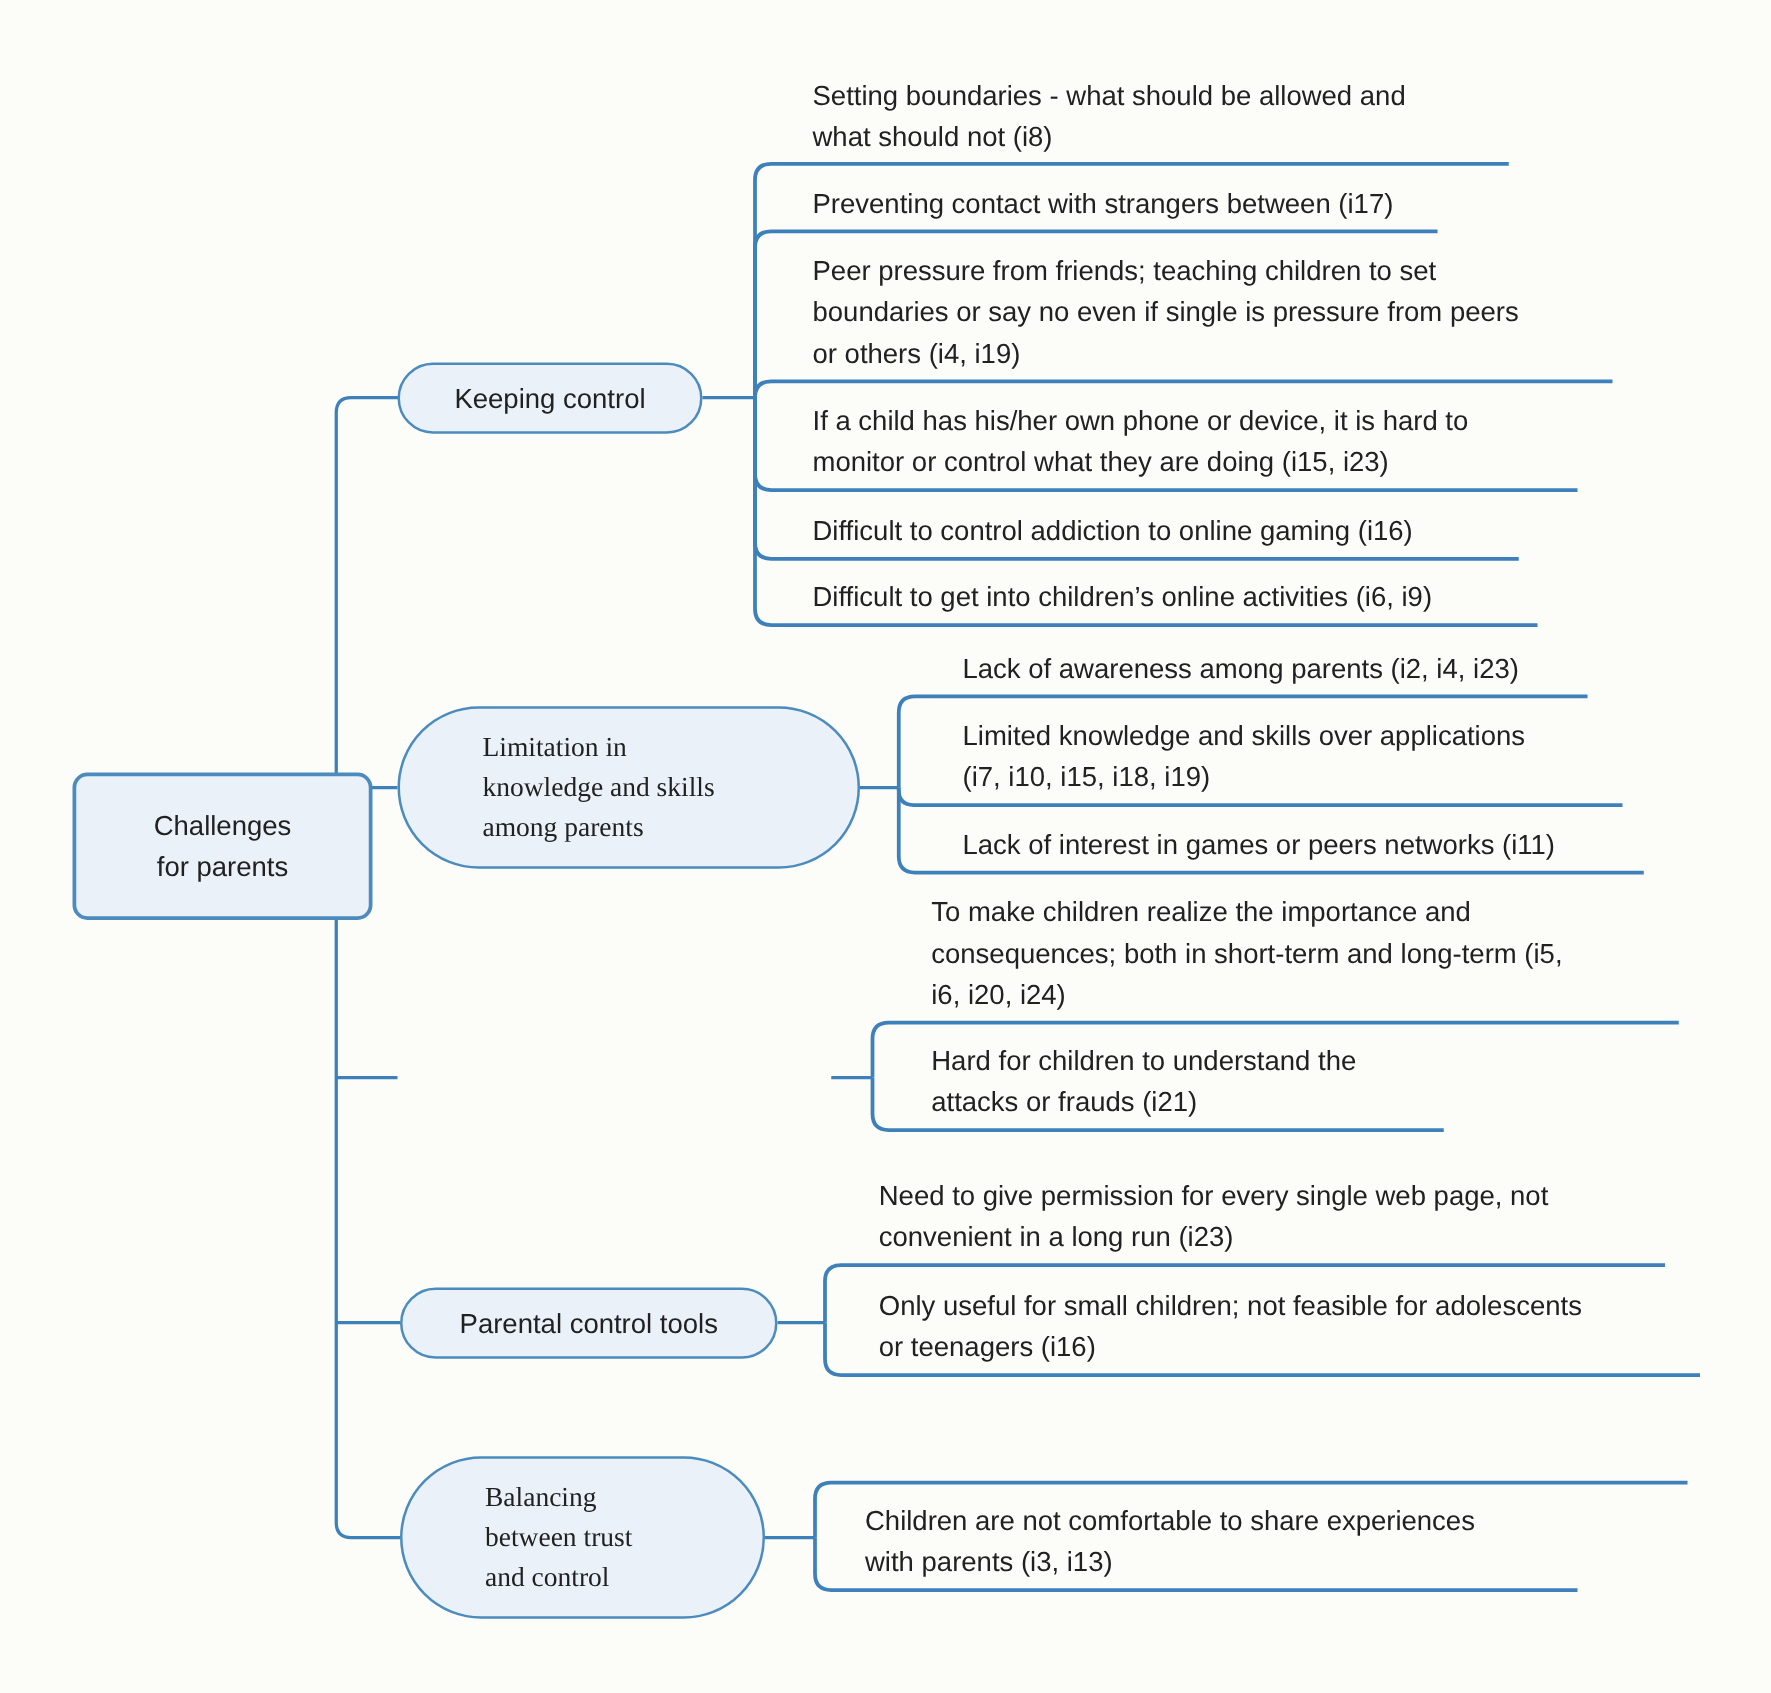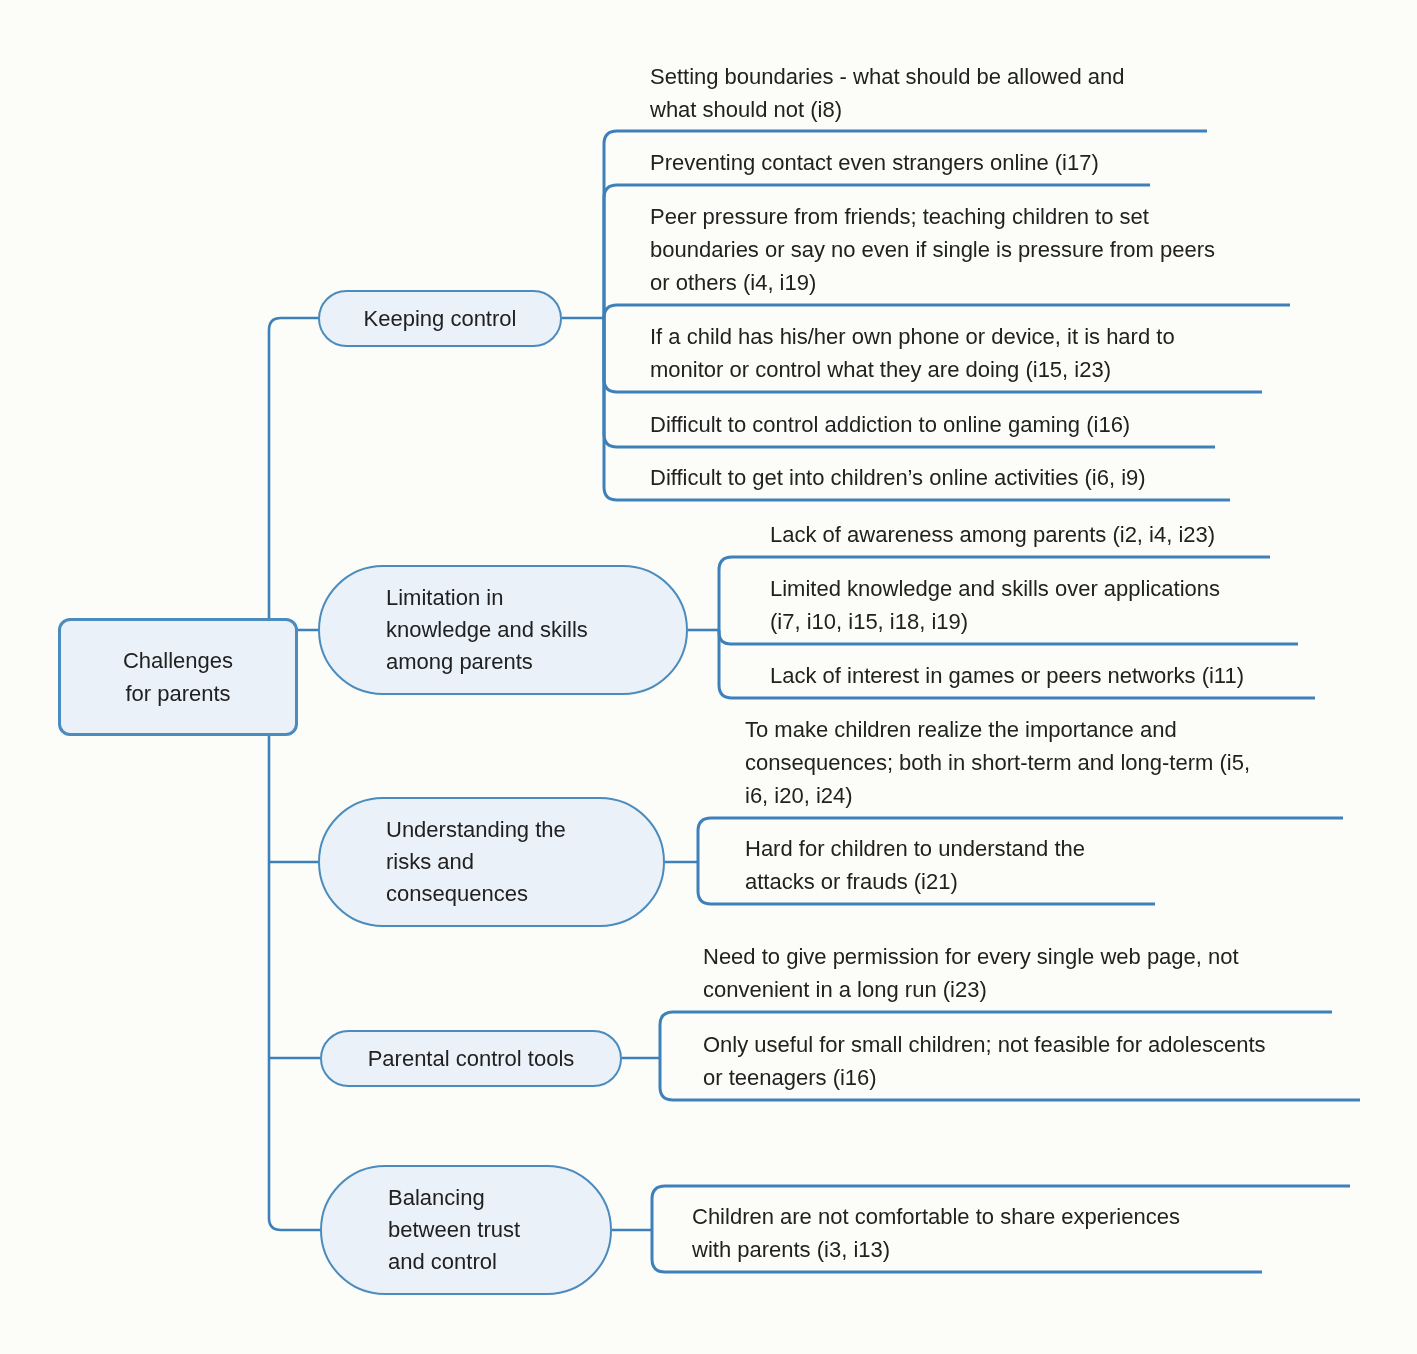--- a/index.html
+++ b/index.html
@@ -55,20 +55,21 @@
     white-space:pre-line;
     background:var(--node-fill);
     border:2.5px solid var(--node-border);
     font-size:22px;
     line-height:32px;
   }
   .topic--left{
     justify-content:flex-start;
     padding-left:66px;
     text-align:left;
+    font-family:Liberation Serif, serif;
   }
   .leaf{
     position:absolute;
     white-space:pre-line;
     font-size:22px;
     line-height:33px;
   }
 </style>
 </head>
 <body>
@@ -112,33 +113,30 @@
 
   <div class="root-node" style="left:58px;top:618px;width:240px;height:118px">Challenges
 for parents</div>
 
   <div class="topic" style="left:318px;top:290px;width:244px;height:57px;border-radius:29px">Keeping control</div>
 
   <div class="topic topic--left" style="left:318px;top:565px;width:370px;height:130px;border-radius:65px">Limitation in
 knowledge and skills
 among parents</div>
 
-  <div class="topic topic--left" style="left:318px;top:797px;width:347px;height:130px;border-radius:65px">Understanding the
-risks and
-consequences</div>
 
   <div class="topic" style="left:320px;top:1030px;width:302px;height:57px;border-radius:29px">Parental control tools</div>
 
   <div class="topic topic--left" style="left:320px;top:1165px;width:292px;height:130px;border-radius:65px">Balancing
 between trust
 and control</div>
 
   <div class="leaf" style="left:650px;top:60px">Setting boundaries - what should be allowed and
 what should not (i8)</div>
-  <div class="leaf" style="left:650px;top:146px">Preventing contact even strangers online (i17)</div>
+  <div class="leaf" style="left:650px;top:146px">Preventing contact with strangers between (i17)</div>
   <div class="leaf" style="left:650px;top:200px">Peer pressure from friends; teaching children to set
 boundaries or say no even if single is pressure from peers
 or others (i4, i19)</div>
   <div class="leaf" style="left:650px;top:320px">If a child has his/her own phone or device, it is hard to
 monitor or control what they are doing (i15, i23)</div>
   <div class="leaf" style="left:650px;top:408px">Difficult to control addiction to online gaming (i16)</div>
   <div class="leaf" style="left:650px;top:461px">Difficult to get into children’s online activities (i6, i9)</div>
 
   <div class="leaf" style="left:770px;top:518px">Lack of awareness among parents (i2, i4, i23)</div>
   <div class="leaf" style="left:770px;top:572px">Limited knowledge and skills over applications

